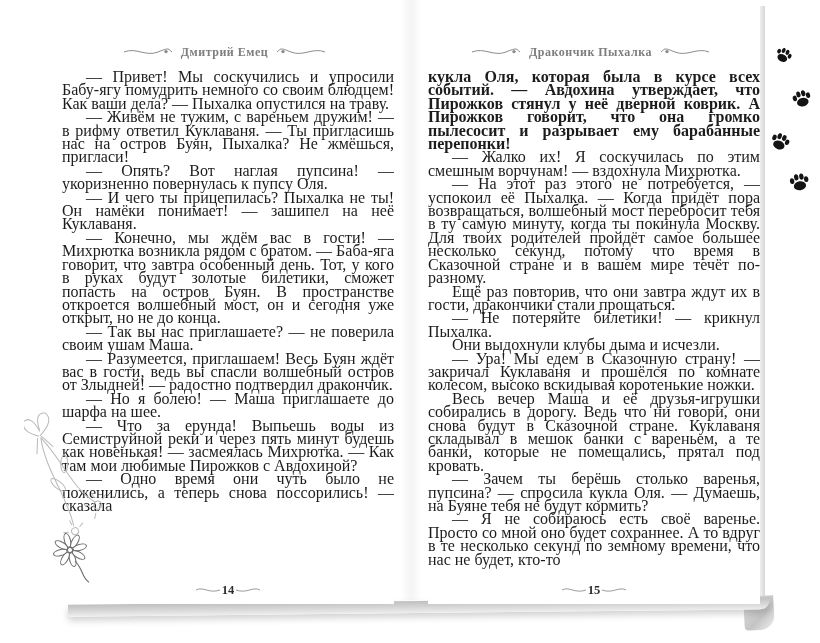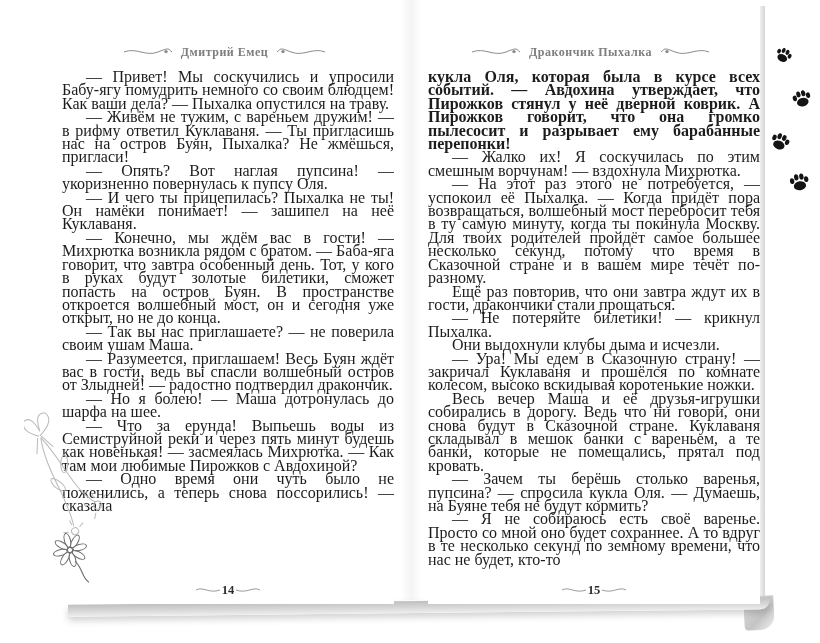--- a/index.html
+++ b/index.html
@@ -90,21 +90,21 @@
   </div>
 
   <div class="page-text">
     <p>— Привет! Мы соскучились и упросили Бабу-ягу помудрить немного со своим блюдцем! Как ваши дела? — Пыхалка опустился на траву.</p>
     <p>— Живём не тужим, с вареньем дружим! — в рифму ответил Куклаваня. — Ты пригласишь нас на остров Буян, Пыхалка? Не жмёшься, пригласи!</p>
     <p>— Опять? Вот наглая пупсина! — укоризненно повернулась к пупсу Оля.</p>
     <p>— И чего ты прицепилась? Пыхалка не ты! Он намёки понимает! — зашипел на неё Куклаваня.</p>
     <p>— Конечно, мы ждём вас в гости! — Михрютка возникла рядом с братом. — Баба-яга говорит, что завтра особенный день. Тот, у кого в руках будут золотые билетики, сможет попасть на остров Буян. В пространстве откроется волшебный мост, он и сегодня уже открыт, но не до конца.</p>
     <p>— Так вы нас приглашаете? — не поверила своим ушам Маша.</p>
     <p>— Разумеется, приглашаем! Весь Буян ждёт вас в гости, ведь вы спасли волшебный остров от Злыдней! — радостно подтвердил дракончик.</p>
-    <p>— Но я болею! — Маша дотронулась до шарфа на шее.</p>
+    <p>— Но я болею! — Маша приглашаете до шарфа на шее.</p>
     <p>— Что за ерунда! Выпьешь воды из Семиструйной реки и через пять минут будешь как новенькая! — засмеялась Михрютка. — Как там мои любимые Пирожков с Авдохиной?</p>
     <p>— Одно время они чуть было не поженились, а теперь снова поссорились! — сказала</p>
   </div>
 
   <div class="page-footer">
     <svg class="flourish" width="26" height="8" viewBox="0 0 26 8">
       <path d="M1 4 C8 0, 14 8, 25 4" fill="none" stroke="#9a9a9a" stroke-width="1"></path>
     </svg>
     <span>14</span>
     <svg class="flourish mirrored" width="26" height="8" viewBox="0 0 26 8">

